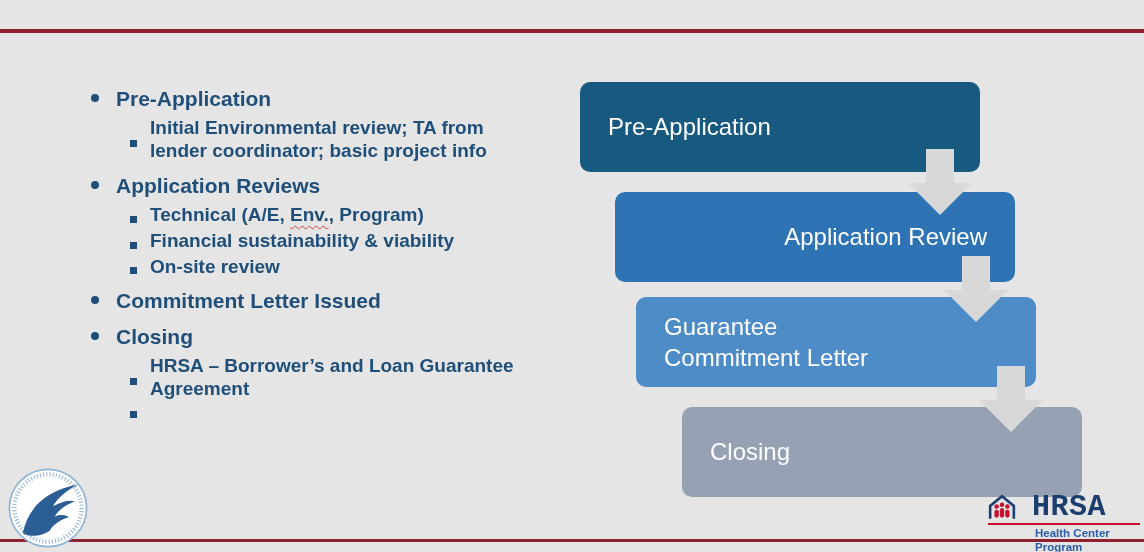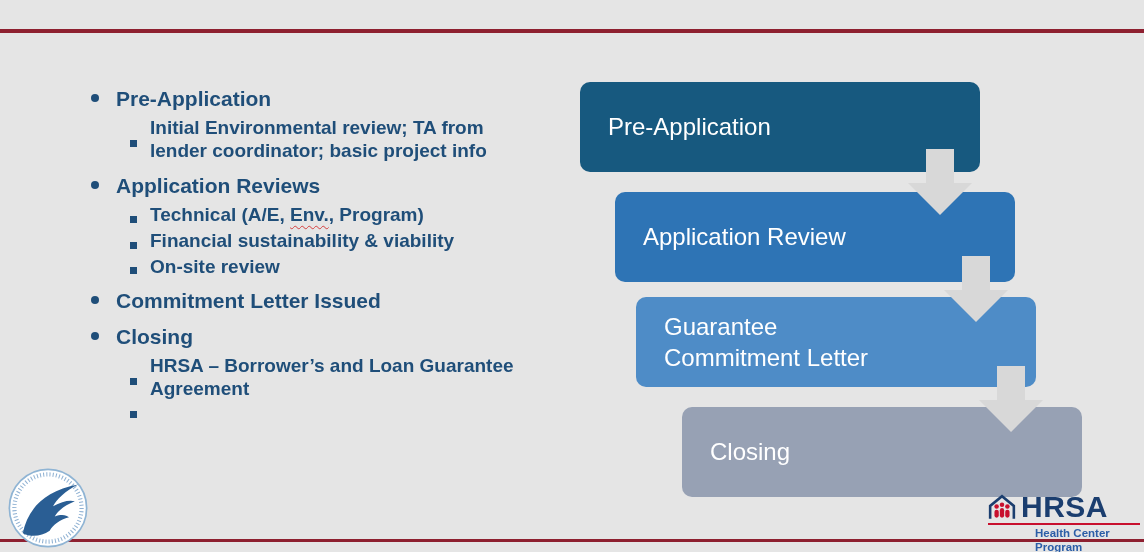--- a/index.html
+++ b/index.html
@@ -23,37 +23,37 @@
   }
 
   
   .step {
     position:absolute; width:400px; height:90px; border-radius:10px;
     color:#ffffff; font-size:24px; display:flex; align-items:center;
     padding:0 28px; box-sizing:border-box; z-index:1;
   }
   .step .lbl { line-height:1.3; }
   #step-0 { left:580px; top:82px; }
-  #step-1 { left:615px; top:192px; }
+  #step-1 { left:615px; top:192px;justify-content:flex-end; }
   #step-2 { left:636px; top:297px; }
   #step-3 { left:682px; top:407px; }
   #step-2 .lbl { max-width:212px; }
 
   .arrow { position:absolute; width:64px; height:66px; z-index:2; }
   .arrow svg { display:block; width:100%; height:100%; }
   #arrow-0 { left:908px; top:149px; }
   #arrow-1 { left:944px; top:256px; }
   #arrow-2 { left:979px; top:366px; }
 
   
   .hhs { position:absolute; left:6px; top:466px; width:84px; height:84px; z-index:3; }
   .hhs svg { width:100%; height:100%; display:block; }
 
   .hrsa { position:absolute; left:988px; top:492px; width:152px; z-index:3; }
-  .hrsa-top { display:flex; align-items:center; gap:5px; height:30px; }
+  .hrsa-top { display:flex; align-items:center; gap:16px; height:30px;font-family:Liberation Mono, monospace; }
   .hrsa-icon { width:28px; height:28px; flex:none; }
   .hrsa-word { font-size:30px; font-weight:800; letter-spacing:0.5px; line-height:1; }
   .hrsa-rule { height:2px; margin-top:1px; }
   .hrsa-tag { font-size:11.5px; font-weight:700; margin-top:2px; line-height:1.2;padding-left:47px; }
 </style>
 </head>
 <body>
 
 <div class="slide">
 

